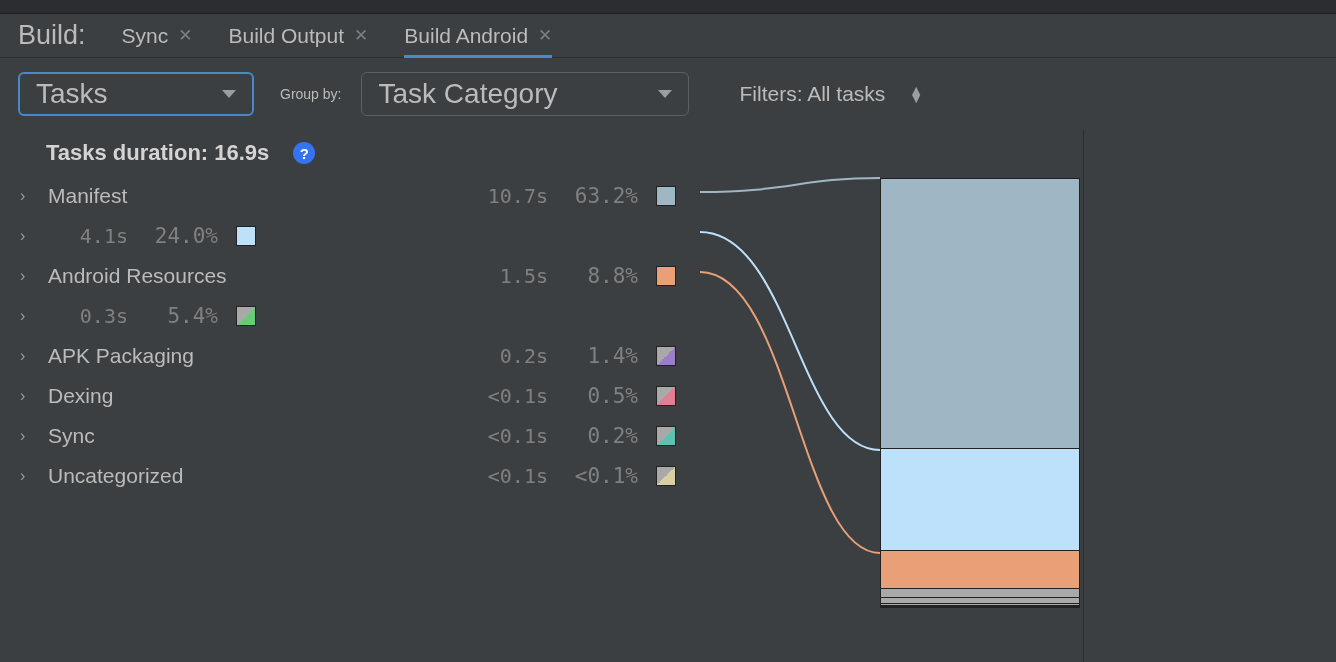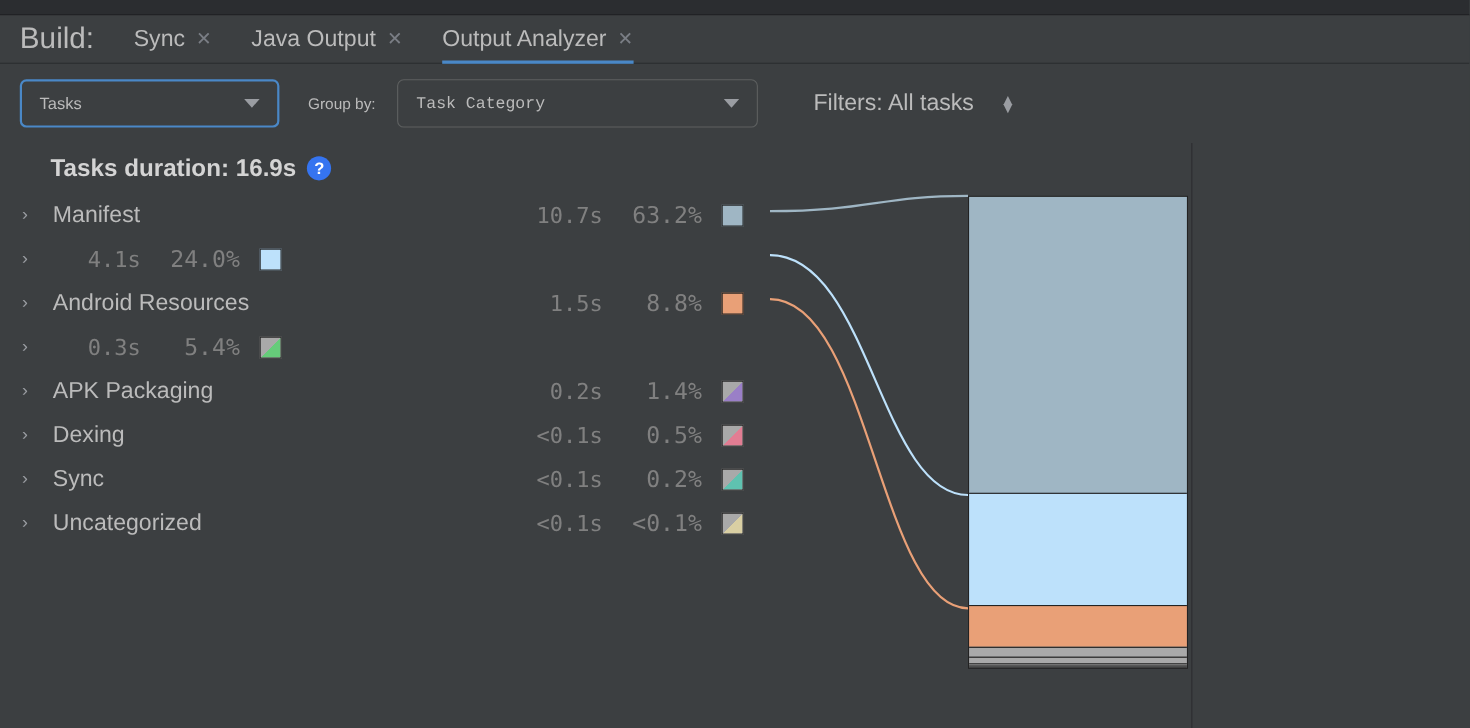--- a/index.html
+++ b/index.html
@@ -58,30 +58,30 @@
   }
   .dropdown {
     display: flex;
     align-items: center;
     justify-content: space-between;
     height: 44px;
     padding: 0 16px;
     border: 1px solid #5e6060;
     border-radius: 6px;
     background: #3c3f41;
-    font-size: 15px;
+    font-size: 28px;
     color: #bbbbbb;
     cursor: pointer;
     gap: 14px;
   }
   .dropdown.primary {
     border: 2px solid #4a88c7;
     width: 236px;
   }
-  .dropdown.secondary { width: 328px; font-family: Liberation Mono, monospace; }
+  .dropdown.secondary { width: 328px; }
   .chevron-down {
     width: 0; height: 0;
     border-left: 7px solid transparent;
     border-right: 7px solid transparent;
     border-top: 8px solid #9a9da2;
   }
   .groupby-label {
     font-size: 14px;
     color: #bbbbbb;
     margin-left: 6px;
@@ -114,21 +114,21 @@
     position: relative;
   }
   .duration-header {
     font-size: 22px;
     font-weight: 700;
     color: #d4d4d4;
     padding-left: 46px;
     margin-bottom: 10px;
     display: flex;
     align-items: center;
-    gap: 10px;
+    gap: 24px;
   }
   .help-icon {
     display: inline-flex;
     width: 22px; height: 22px;
     border-radius: 50%;
     background: #3574f0;
     color: white;
     align-items: center;
     justify-content: center;
     font-size: 15px;
@@ -210,25 +210,25 @@
 <div class="topbar"></div>
 
 <div class="tabbar">
   <span class="label">Build:</span>
   <div id="tabs-mount" style="display: flex; gap: 36px; height: 100%;">
       <div class="tab">
         <span>Sync</span>
         <span class="close-x">✕</span>
       </div>
       <div class="tab">
-        <span>Java Output</span>
+        <span>Build Output</span>
         <span class="close-x">✕</span>
       </div>
       <div class="tab active">
-        <span>Output Analyzer</span>
+        <span>Build Android</span>
         <span class="close-x">✕</span>
       </div>
     </div>
 </div>
 
 <div class="toolbar">
   <div class="dropdown primary">
     <span>Tasks</span>
     <span class="chevron-down"></span>
   </div>

